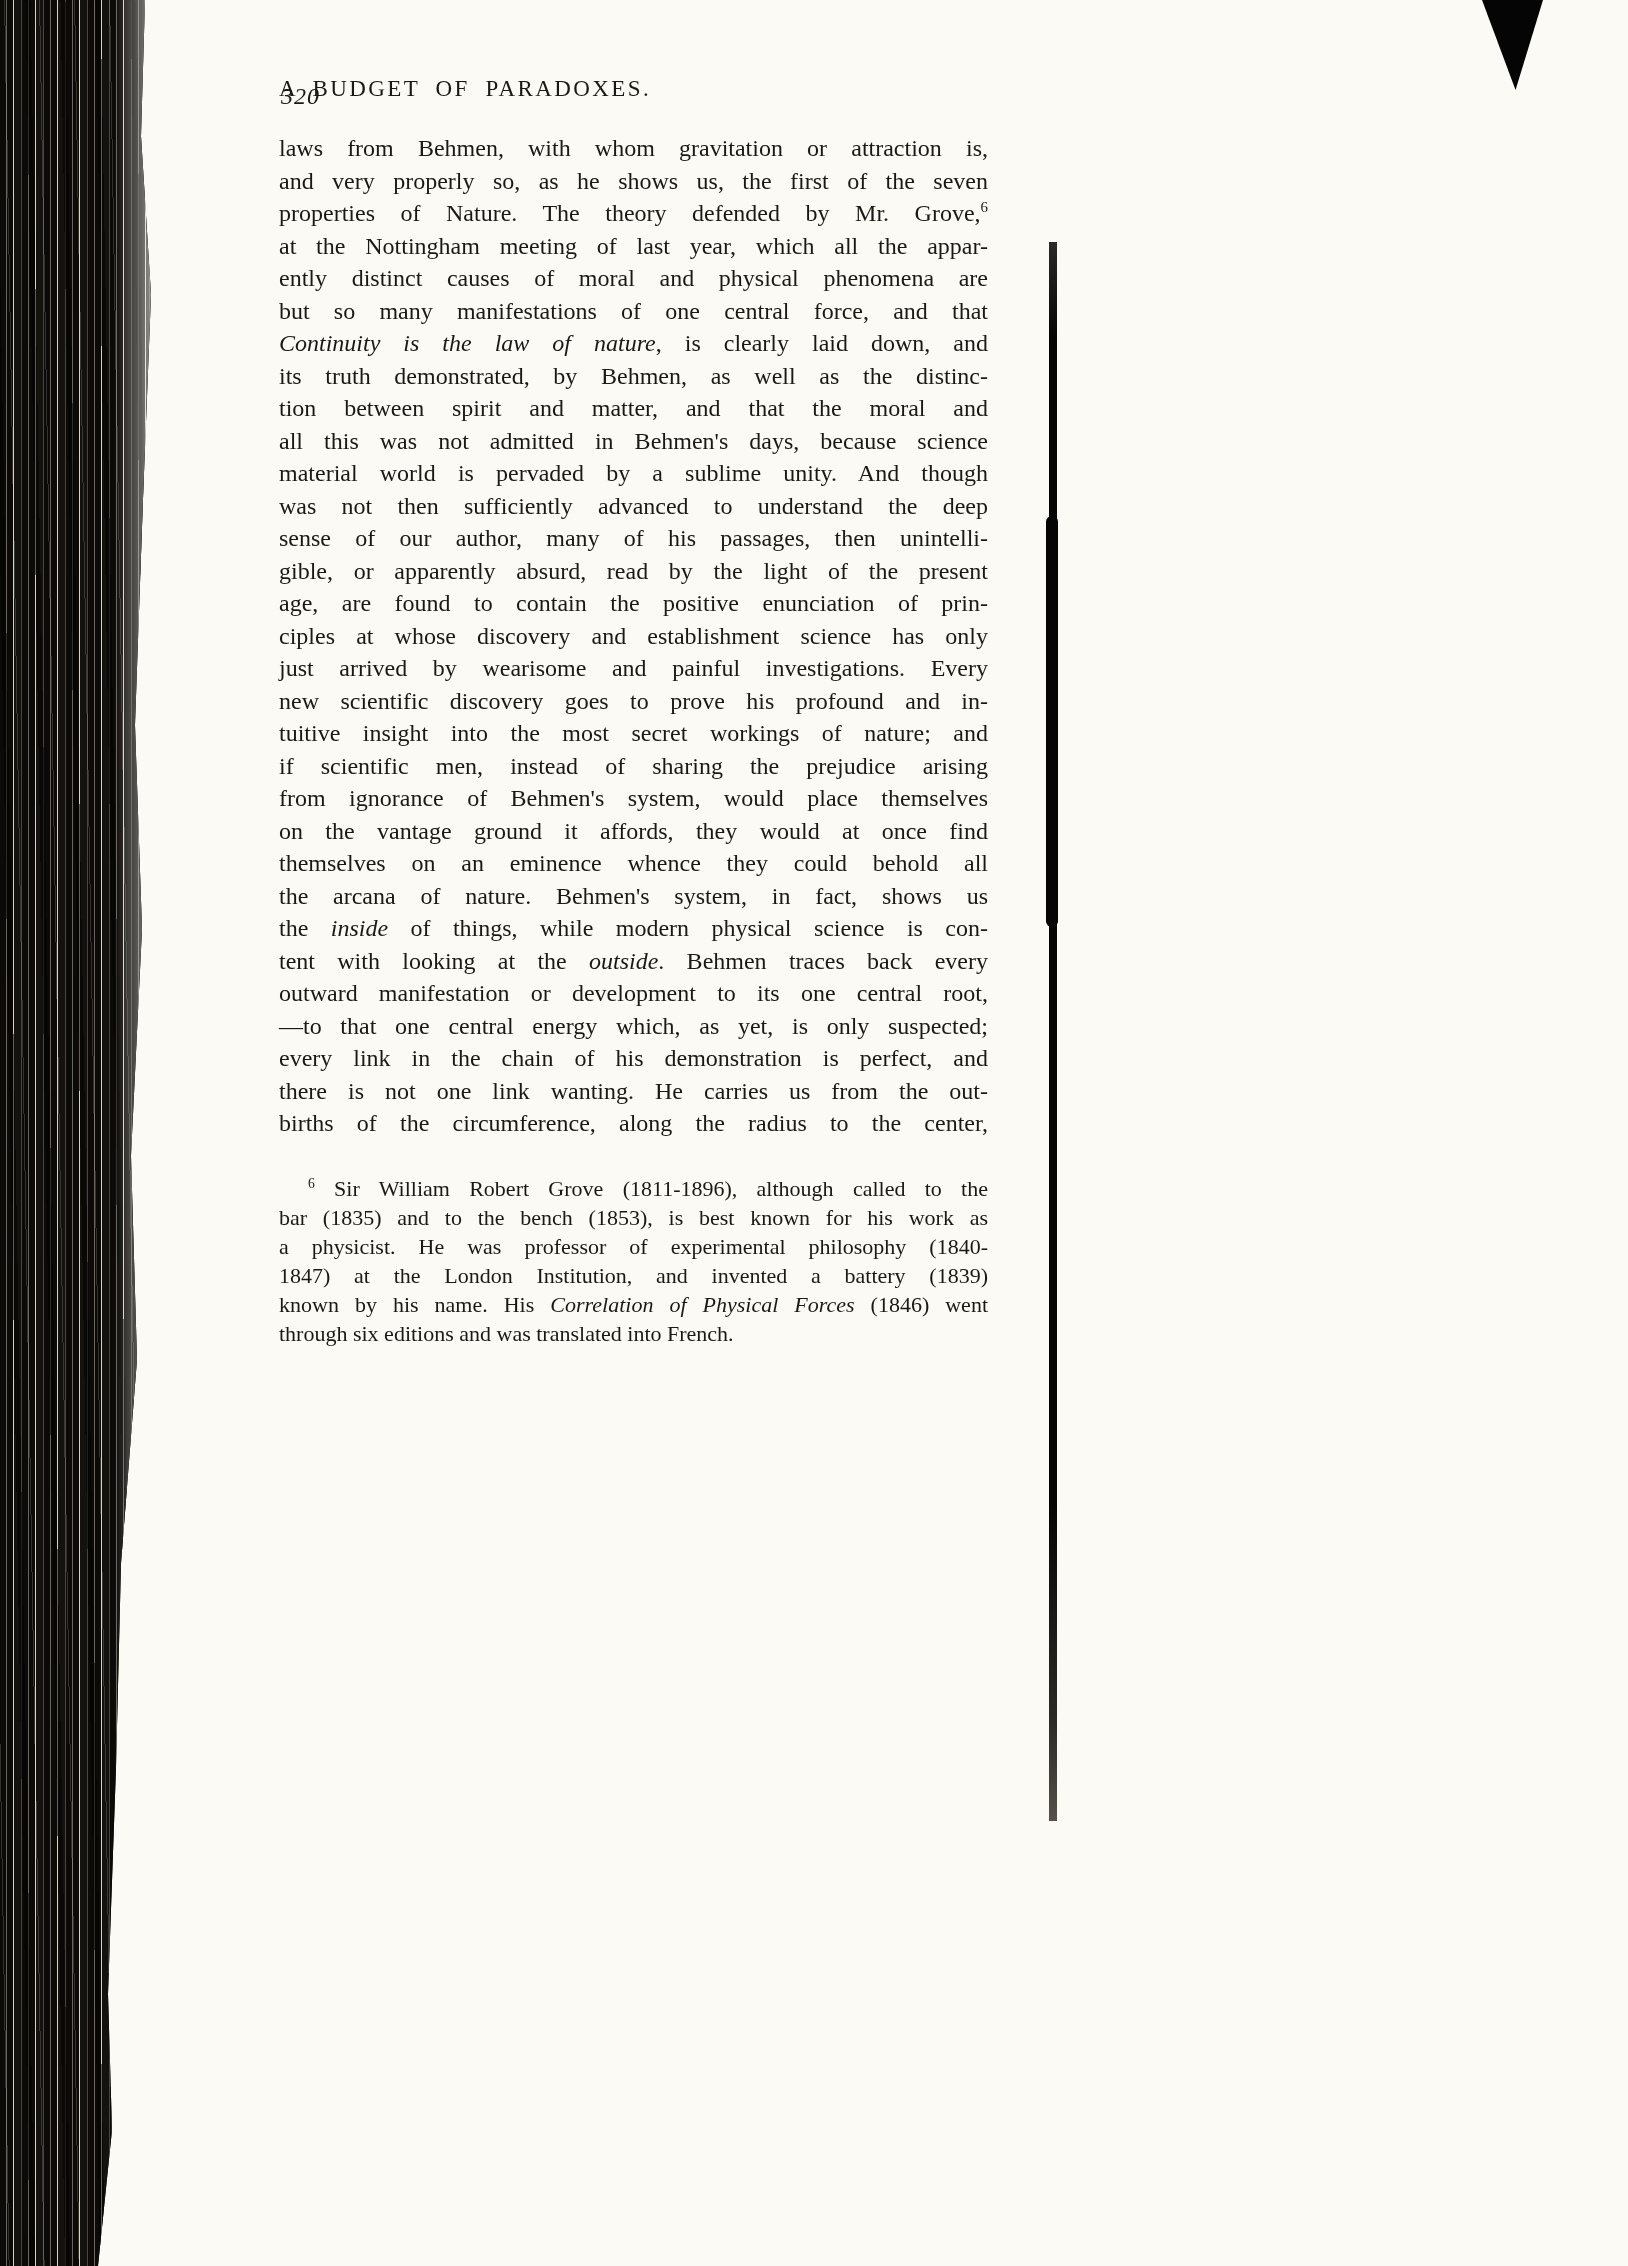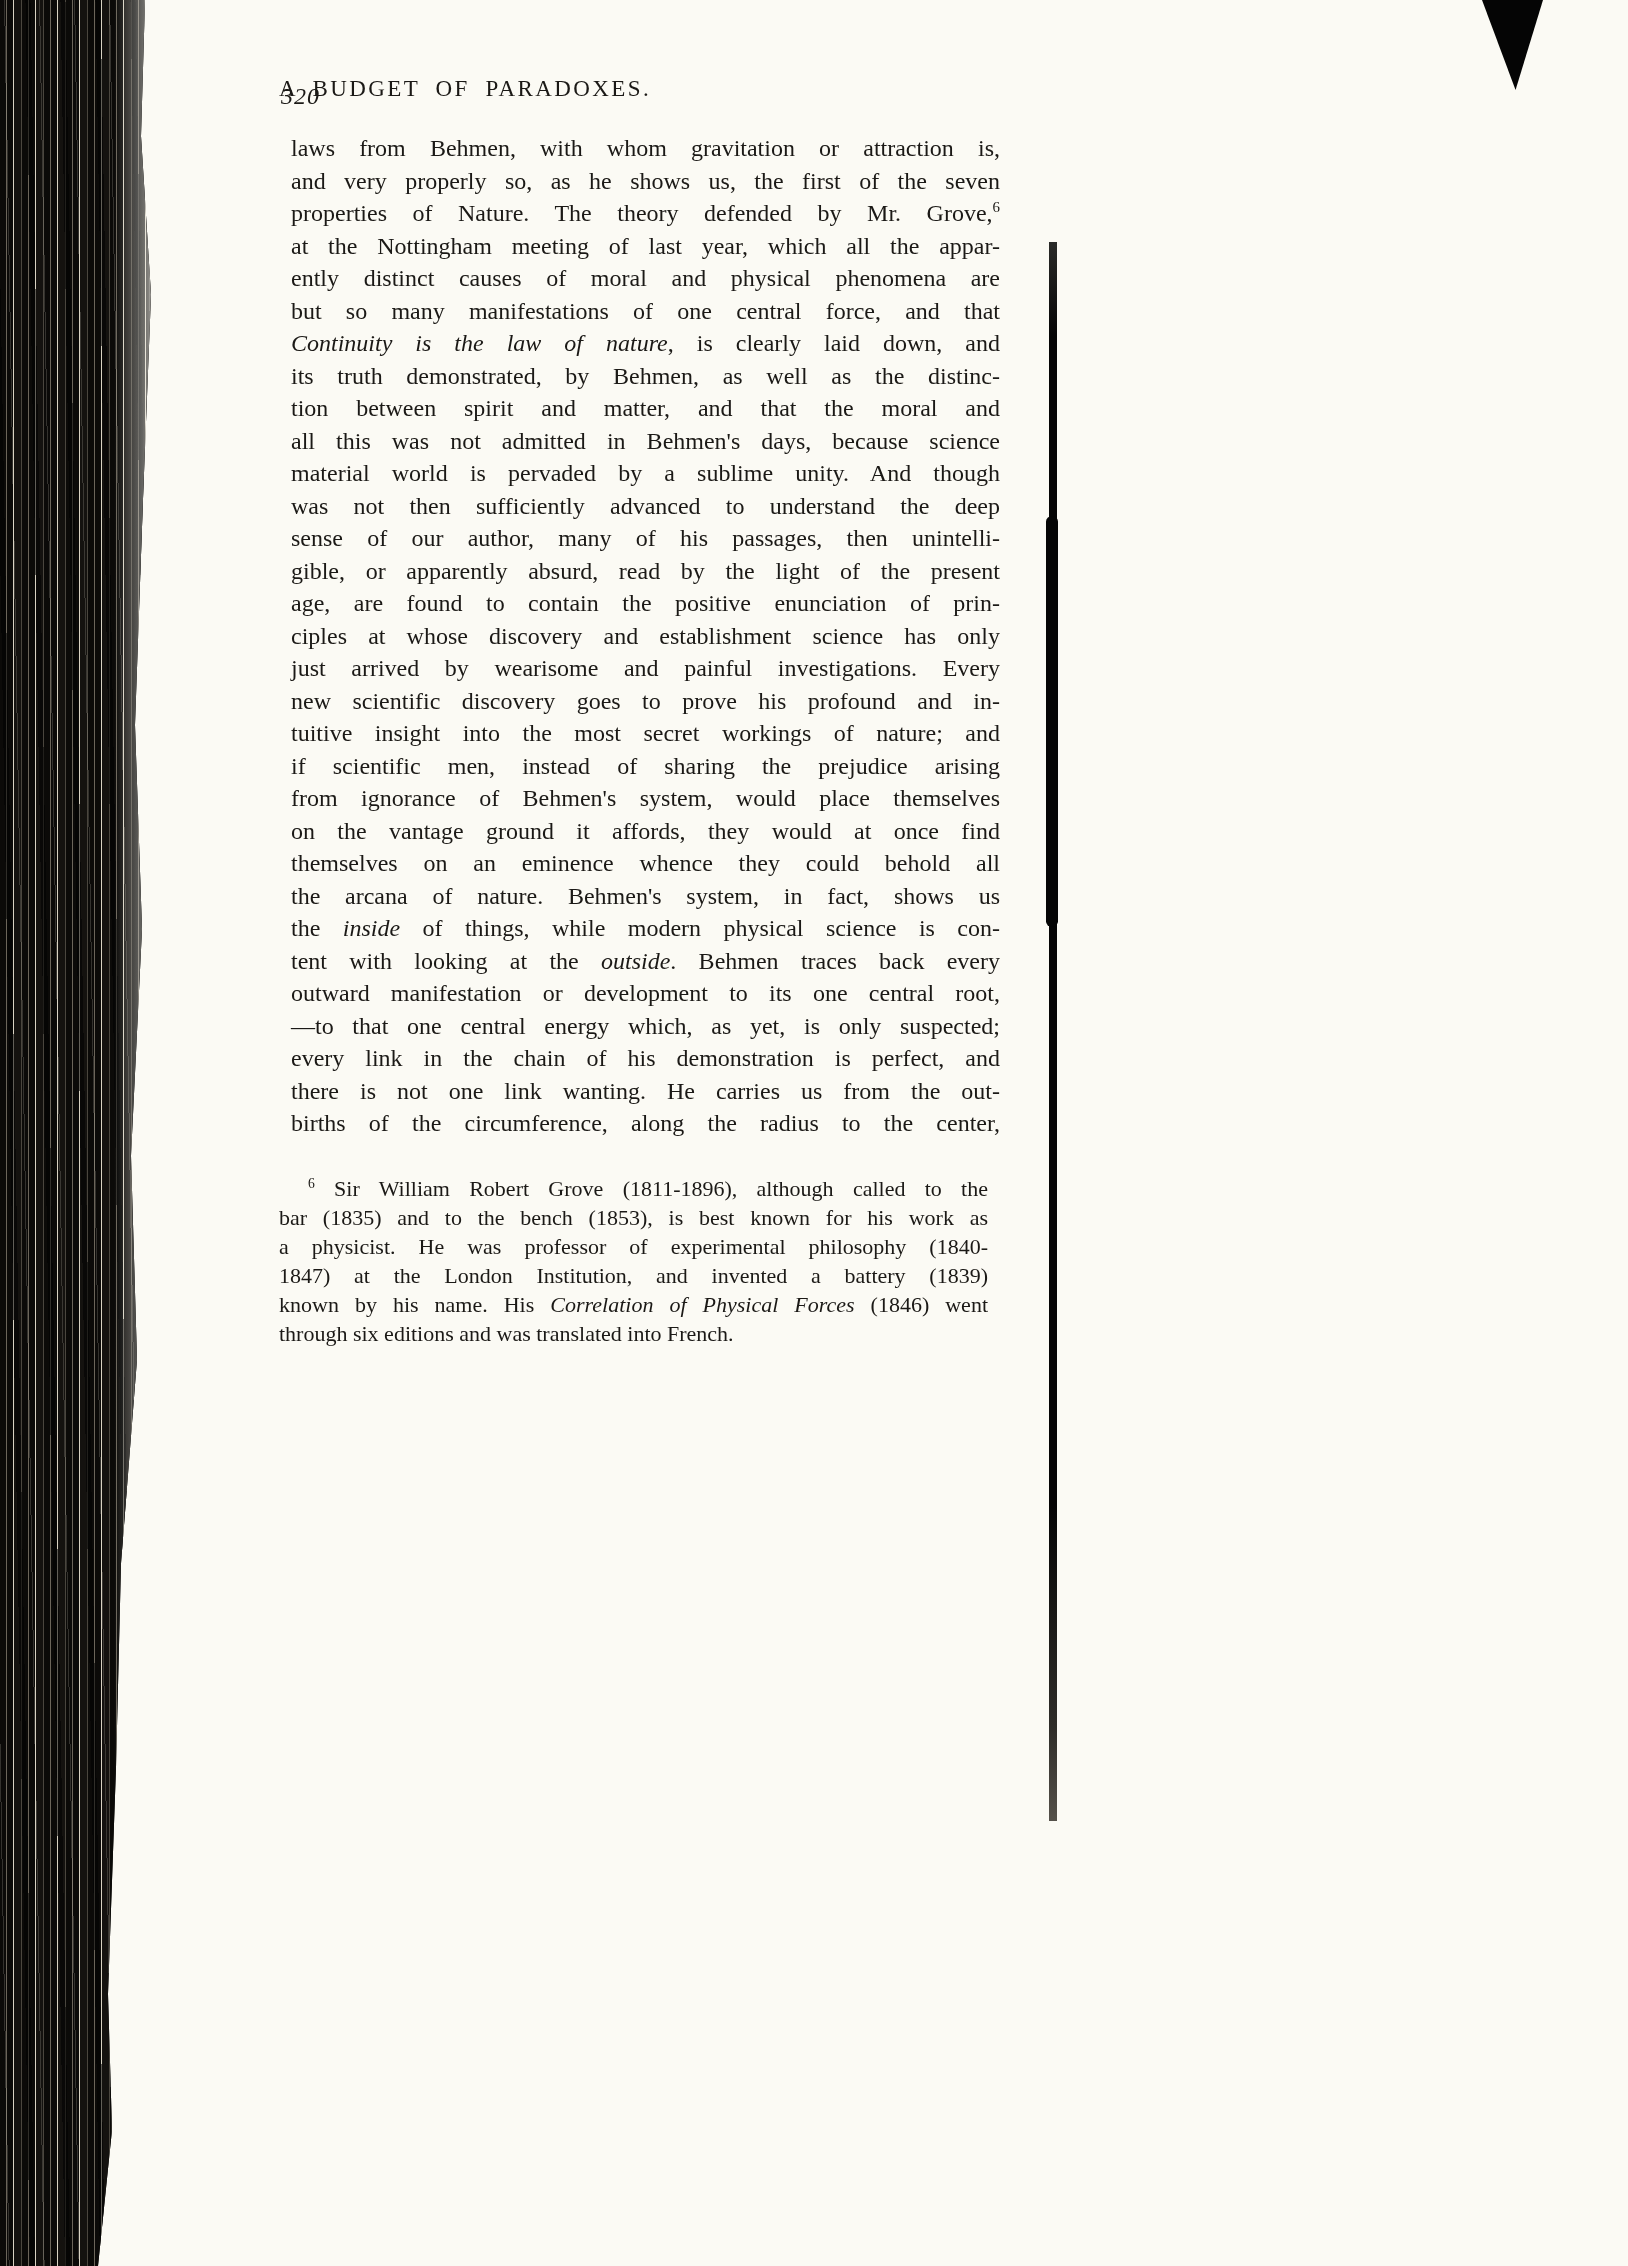--- a/index.html
+++ b/index.html
@@ -60,21 +60,21 @@
 
   
   .running-head { position:absolute; left:279px; top:71px; width:709px; height:38px; }
   .page-num { position:absolute; left:1.9px; top:12px; font-size:24px; letter-spacing:1px;font-style:italic; }
   .head-title {
     text-align:left; font-size:23px; letter-spacing:2.4px; word-spacing:7.6px;
     padding-top:4.8px;
   }
 
   
-  .body-text { position:absolute; left:279px; top:132px; width:709px; font-size:24px;margin-left:12px; }
+  .body-text { position:absolute; left:279px; top:132px; width:709px; font-size:24px; }
   .body-text .line { line-height:32.5px; text-align:justify; text-align-last:justify; }
 
   
   .footnote { position:absolute; left:279px; top:1174px; width:709px; font-size:22px; }
   .footnote .line { line-height:29px; text-align:justify; text-align-last:justify; }
   .footnote .line:first-child { text-indent:29px; }
   .footnote .line:last-child { text-align-last:left; }
 
   sup { font-size:0.62em; vertical-align:super; line-height:0; }
   i { font-style:italic; }

